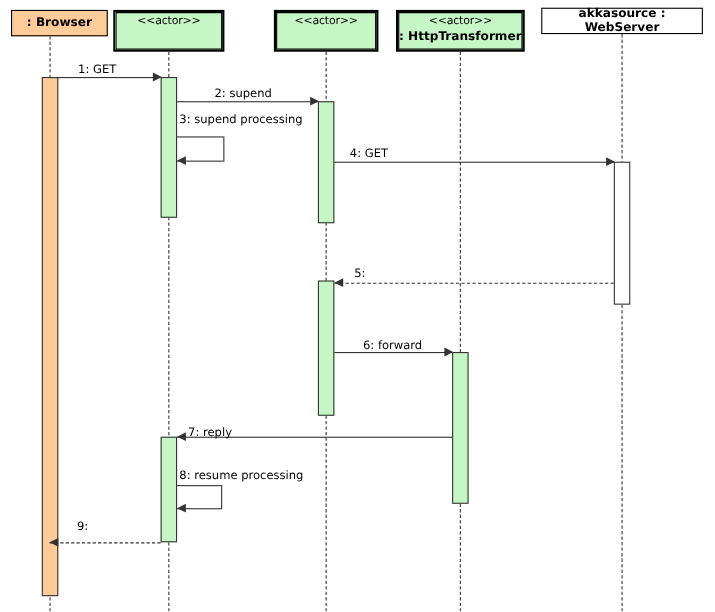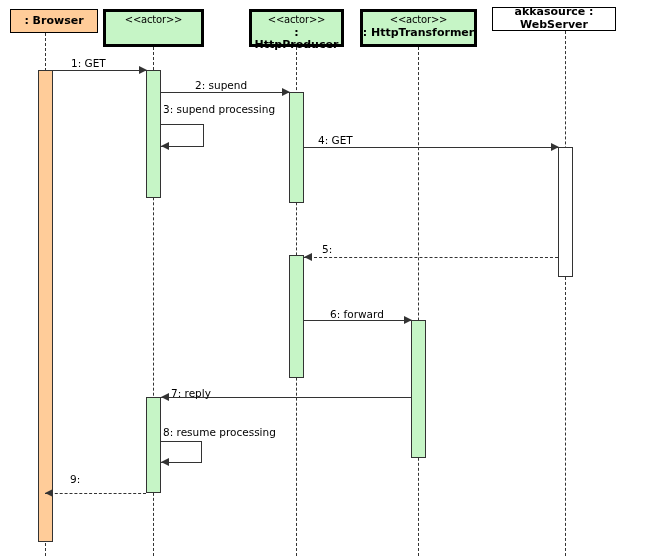--- a/index.html
+++ b/index.html
@@ -122,29 +122,28 @@
   <div class="participant browser single-line" style="left:10px; top:9px; width:88px; height:24px;">
     <span class="pname">: Browser</span>
   </div>
 
   <div class="participant double" style="left:103px; top:9px; width:101px; height:38px;">
     <span class="stereotype">&lt;&lt;actor&gt;&gt;</span>
   </div>
 
   <div class="participant double" style="left:249px; top:9px; width:95px; height:38px;">
     <span class="stereotype">&lt;&lt;actor&gt;&gt;</span>
-    <span class="pname">: HttpProducer</span>
   </div>
 
   <div class="participant double" style="left:360px; top:9px; width:117px; height:38px;">
     <span class="stereotype">&lt;&lt;actor&gt;&gt;</span>
     <span class="pname">: HttpTransformer</span>
   </div>
 
-  <div class="participant server single-line" style="left:492px; top:7px; width:124px; height:24px;">
+  <div class="participant server single-line" style="left:492px; top:7px; width:147px; height:24px;">
     <span class="pname">akkasource : WebServer</span>
   </div>
 
   <div class="activation orange" style="left:38px;  top:70px;  height:472px;"></div>
   <div class="activation" style="left:146px; top:70px;  height:128px;"></div>
   <div class="activation" style="left:289px; top:92px;  height:111px;"></div>
   <div class="activation white" style="left:558px; top:147px; height:130px;"></div>
   <div class="activation" style="left:289px; top:255px; height:123px;"></div>
   <div class="activation" style="left:411px; top:320px; height:138px;"></div>
   <div class="activation" style="left:146px; top:397px; height:96px;"></div>

